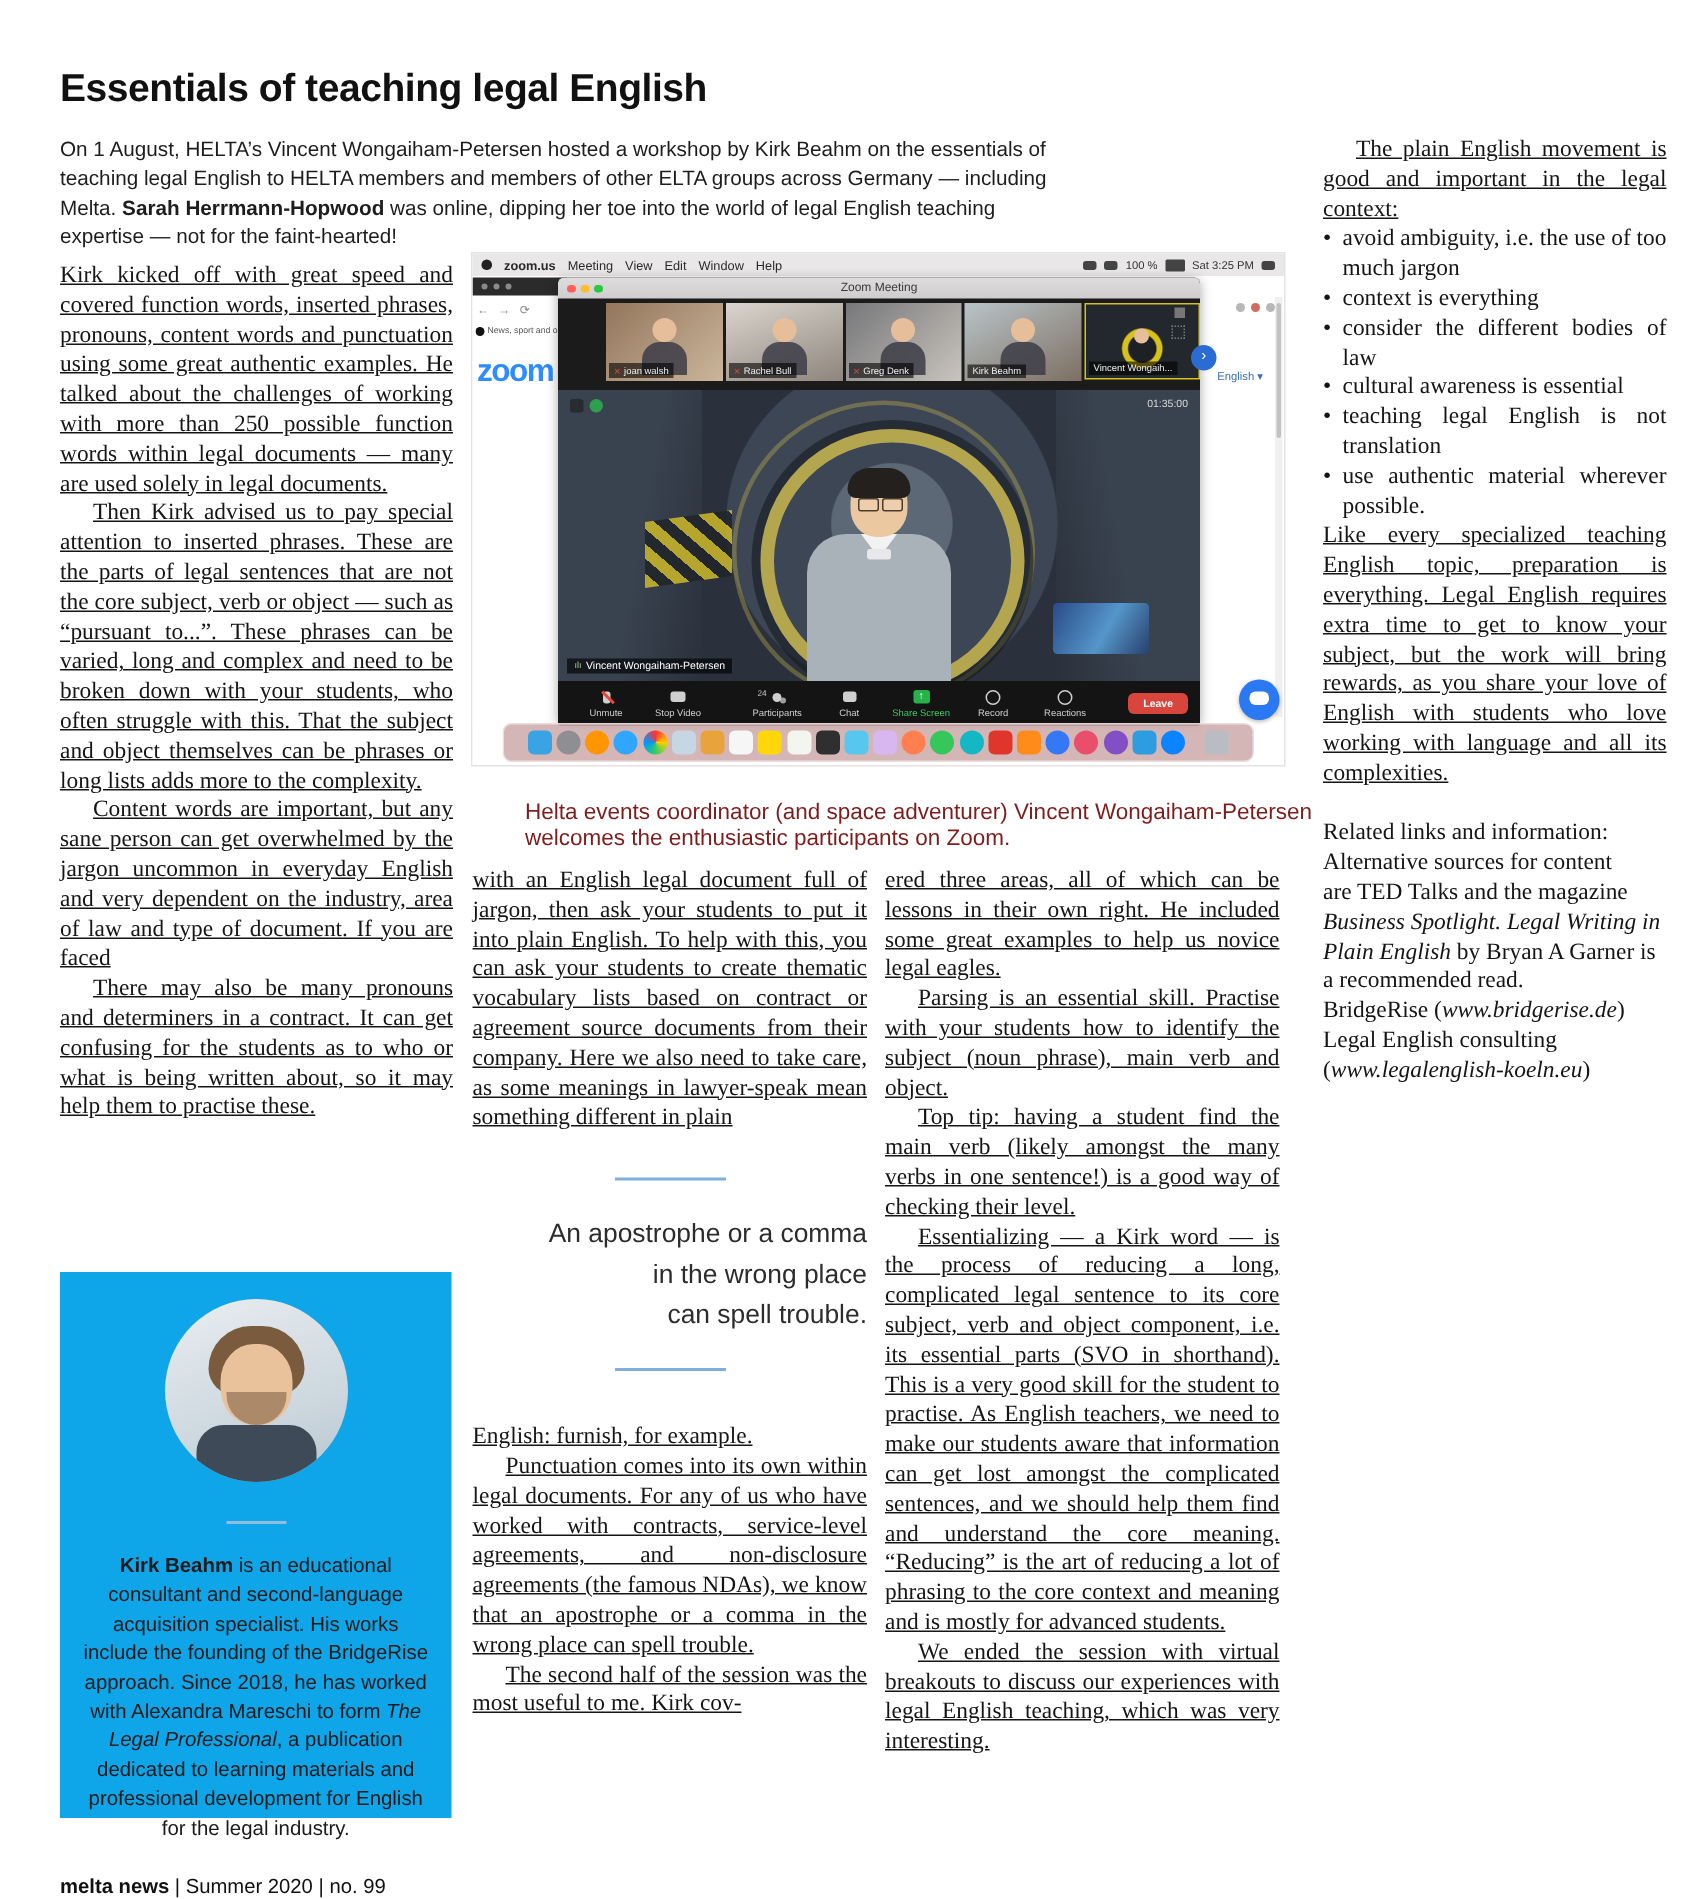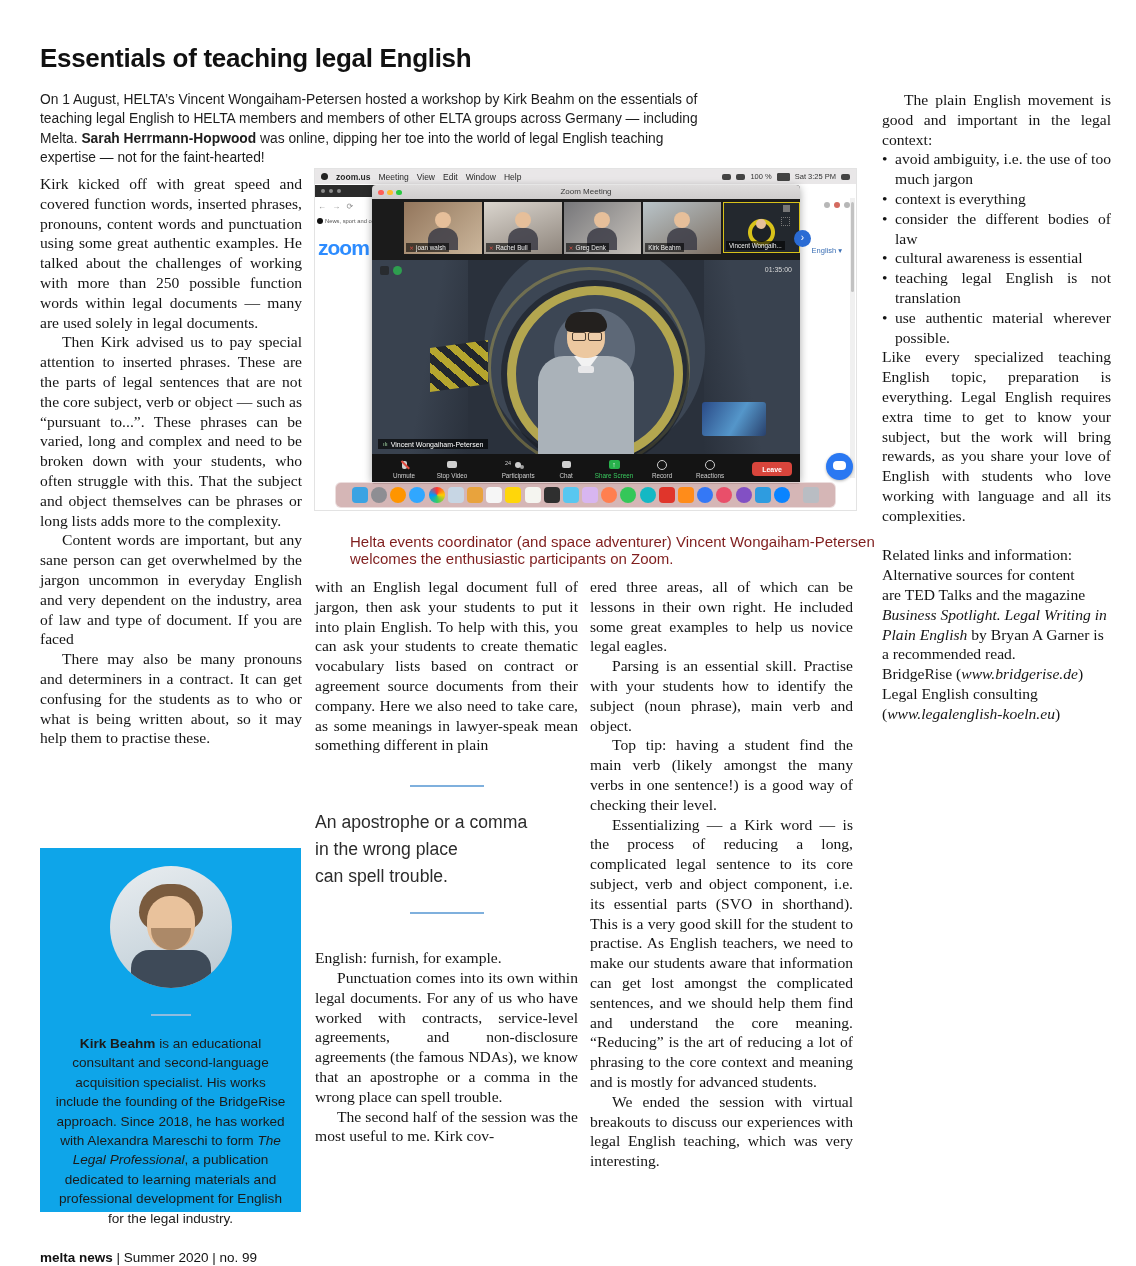--- a/index.html
+++ b/index.html
@@ -6,35 +6,35 @@
   body{width:1136px;height:1266px;position:relative;overflow:hidden;
        font-family:"Liberation Sans",sans-serif;color:#141414;}
   .abs{position:absolute;}
 
   
   .title{left:40px;top:26px;font-size:26px;font-weight:bold;letter-spacing:-.3px;color:#111;}
   .standfirst{left:40px;top:76px;width:672px;font-size:13.8px;line-height:19.4px;color:#1d1d1d;}
   .standfirst b{font-weight:bold;}
   .col{font-family:"Liberation Serif",serif;font-size:15.6px;line-height:19.8px;
        text-align:justify;color:#151515;}
-  .col p{margin:0;}
+  .col p{margin:0;text-decoration:underline;}
   .col p.ind{text-indent:22px;}
   .col1{left:40px;top:174px;width:262px;}
   .col2{left:315px;top:577px;width:263px;}
   .col3{left:590px;top:577px;width:263px;}
   .col4{left:882px;top:90px;width:229px;}
   .col4 ul{margin:0;padding:0;list-style:none;}
   .col4 li{padding-left:13px;position:relative;}
   .col4 li:before{content:"•";position:absolute;left:0;}
   .col4 .gap{height:19.8px;}
   .links{text-align:left;}
   .links i{font-style:italic;}
 
   
-  .pq{margin:30px 0 34px 0;text-align:left;}
+  .pq{margin:30px 0 34px 0;text-align:right;}
   .pq .rule{width:74px;border-top:2px solid #7fb0dd;margin:0 auto;}
   .pq .qt{font-family:"Liberation Sans",sans-serif;font-weight:300;
           font-size:17.6px;line-height:27px;color:#2c2c2c;margin:22px 0;}
 
   
   .caption{left:315px;top:518px;width:540px;font-size:15px;line-height:17px;color:#7f1d1d;margin-left:35px;}
 
   
   .bio{left:40px;top:848px;width:261px;height:364px;background:#0ea5e9;}
   .bio-photo{width:122px;height:122px;border-radius:50%;margin:18px auto 0;

